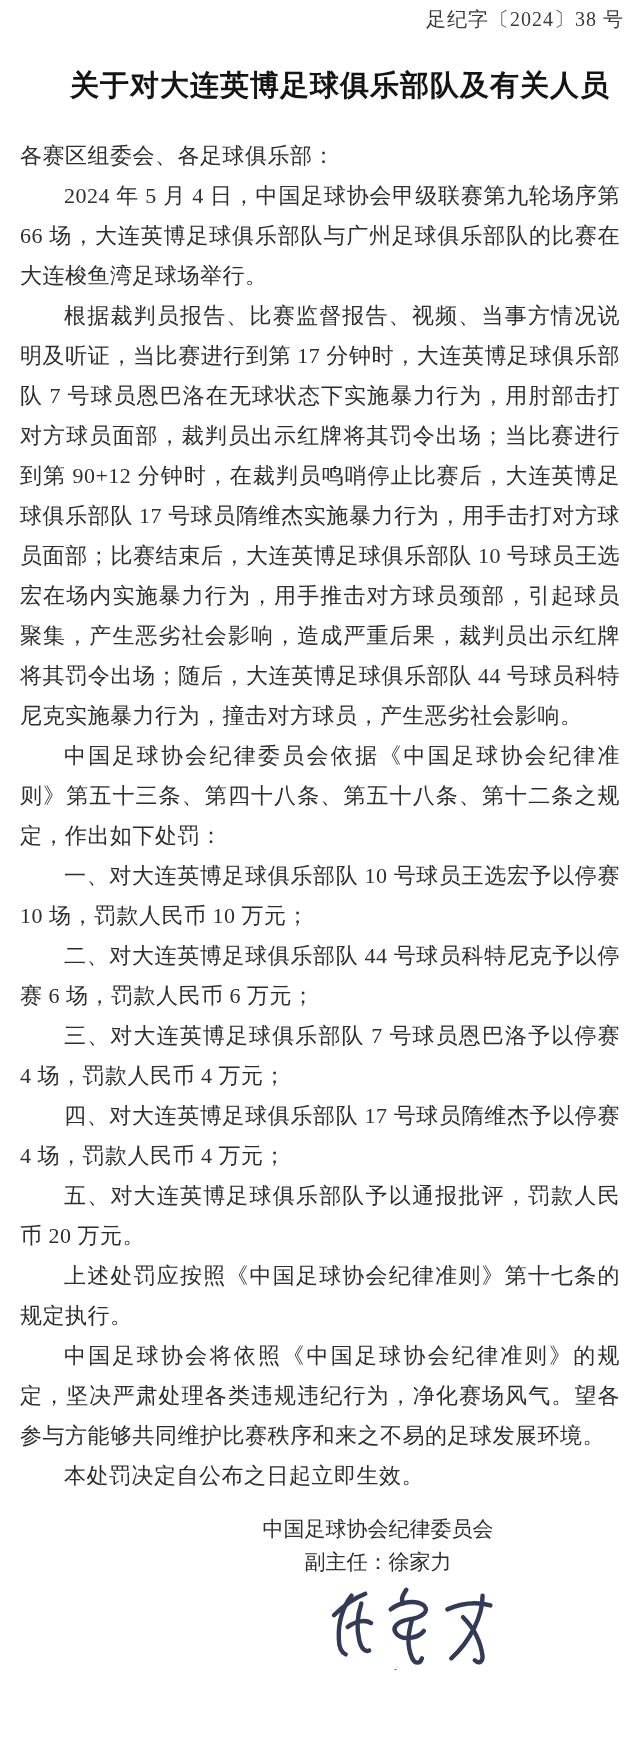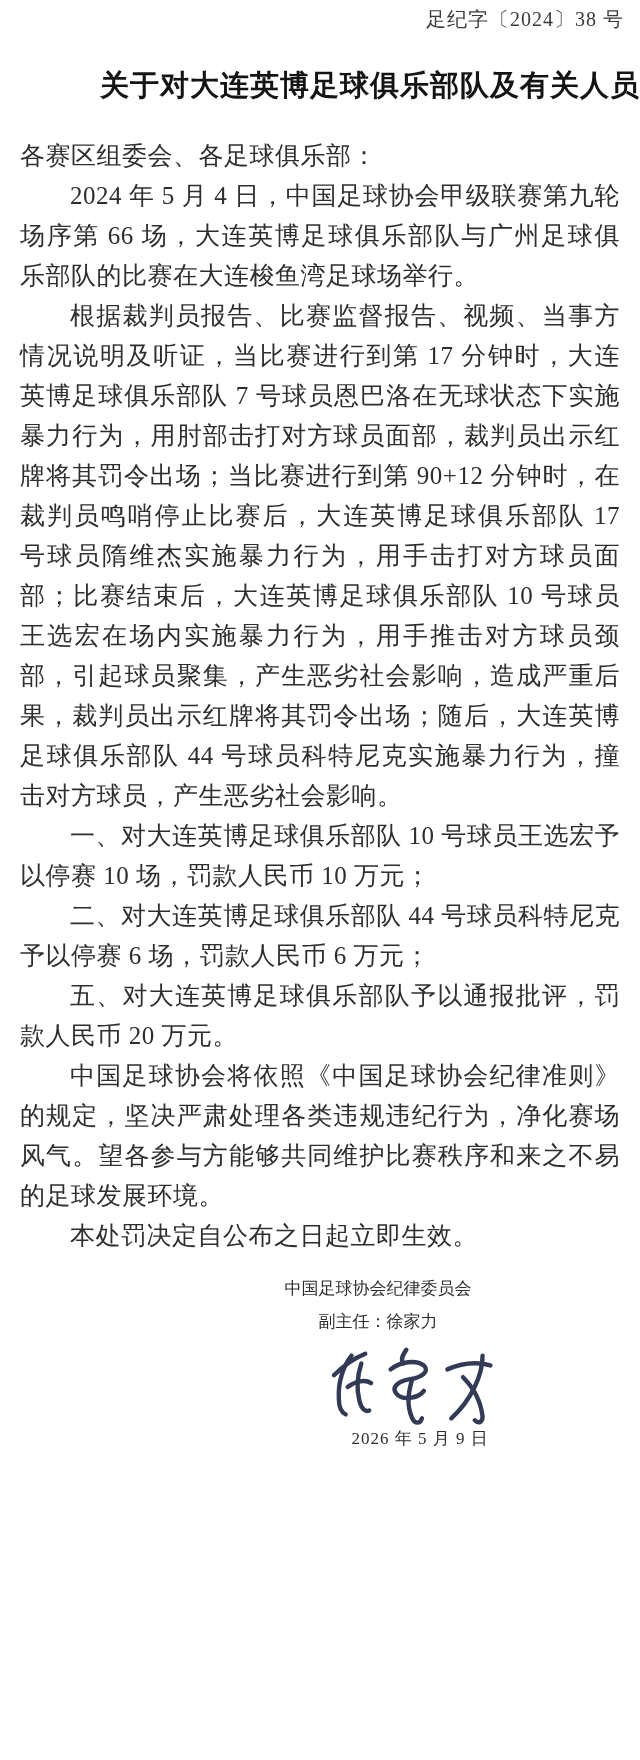--- a/index.html
+++ b/index.html
@@ -17,44 +17,44 @@
   .doc-number {
     padding: 8px 16px 0 0;
     text-align: right;
     font-size: 20px;
     line-height: 22px;
     color: #3a3a3a;
     letter-spacing: 1px;
   }
   .title {
     margin-top: 34px;
-    text-align: right;
+    text-align: center;
     font-size: 29px;
     font-weight: bold;
     line-height: 42px;
     color: #141414;
     letter-spacing: 1px;
     padding-left: 40px;
   }
   .body-text {
     margin: 30px 20px 8px 20px;
-    font-size: 25px;
+    font-size: 22px;
     line-height: 40px;
     text-align: justify;
     text-justify: inter-character;
     letter-spacing: 0.5px;
     font-family: Liberation Serif, serif;
   }
   .body-text p { text-indent: 0; }
   .body-text p.indent { text-indent: 2em; }
   .sign-block {
     margin: 16px 60px 0 auto;
     width: 320px;
     text-align: center;
-    font-size: 17px;
+    font-size: 21px;
   }
   .sign-committee {
     line-height: 34px;
     transform: translateX(-42px);
   }
   .sign-deputy {
     line-height: 32px;
     transform: translateX(-42px);
     text-align: center;
   }
@@ -79,23 +79,27 @@
   <div class="doc-number">足纪字〔2024〕38 号</div>
 
   <div class="title">
     <div>关于对大连英博足球俱乐部队及有关人员</div>
   </div>
 
   <div class="body-text">
     <p>各赛区组委会、各足球俱乐部：</p>
     <p class="indent">2024 年 5 月 4 日，中国足球协会甲级联赛第九轮场序第 66 场，大连英博足球俱乐部队与广州足球俱乐部队的比赛在大连梭鱼湾足球场举行。</p>
     <p class="indent">根据裁判员报告、比赛监督报告、视频、当事方情况说明及听证，当比赛进行到第 17 分钟时，大连英博足球俱乐部队 7 号球员恩巴洛在无球状态下实施暴力行为，用肘部击打对方球员面部，裁判员出示红牌将其罚令出场；当比赛进行到第 90+12 分钟时，在裁判员鸣哨停止比赛后，大连英博足球俱乐部队 17 号球员隋维杰实施暴力行为，用手击打对方球员面部；比赛结束后，大连英博足球俱乐部队 10 号球员王选宏在场内实施暴力行为，用手推击对方球员颈部，引起球员聚集，产生恶劣社会影响，造成严重后果，裁判员出示红牌将其罚令出场；随后，大连英博足球俱乐部队 44 号球员科特尼克实施暴力行为，撞击对方球员，产生恶劣社会影响。</p>
+    <p class="indent">中国足球协会纪律委员会依据《中国足球协会纪律准则》第五十三条、第四十八条、第五十八条、第十二条之规定，作出如下处罚：</p>
     <p class="indent">一、对大连英博足球俱乐部队 10 号球员王选宏予以停赛 10 场，罚款人民币 10 万元；</p>
     <p class="indent">二、对大连英博足球俱乐部队 44 号球员科特尼克予以停赛 6 场，罚款人民币 6 万元；</p>
+    <p class="indent">三、对大连英博足球俱乐部队 7 号球员恩巴洛予以停赛 4 场，罚款人民币 4 万元；</p>
+    <p class="indent">四、对大连英博足球俱乐部队 17 号球员隋维杰予以停赛 4 场，罚款人民币 4 万元；</p>
     <p class="indent">五、对大连英博足球俱乐部队予以通报批评，罚款人民币 20 万元。</p>
+    <p class="indent">上述处罚应按照《中国足球协会纪律准则》第十七条的规定执行。</p>
     <p class="indent">中国足球协会将依照《中国足球协会纪律准则》的规定，坚决严肃处理各类违规违纪行为，净化赛场风气。望各参与方能够共同维护比赛秩序和来之不易的足球发展环境。</p>
     <p class="indent">本处罚决定自公布之日起立即生效。</p>
   </div>
 
   <div class="sign-block">
     <div class="sign-committee">中国足球协会纪律委员会</div>
     <div class="sign-deputy">副主任：徐家力</div>
     <div class="sign-svg-wrap">
       <svg width="200" height="88" viewBox="0 0 200 90" fill="none" stroke="#333a55" stroke-width="4.5" stroke-linecap="round" stroke-linejoin="round">
         <path d="M30,14 C22,24 16,40 17,58 C17,66 20,72 24,74"></path>

